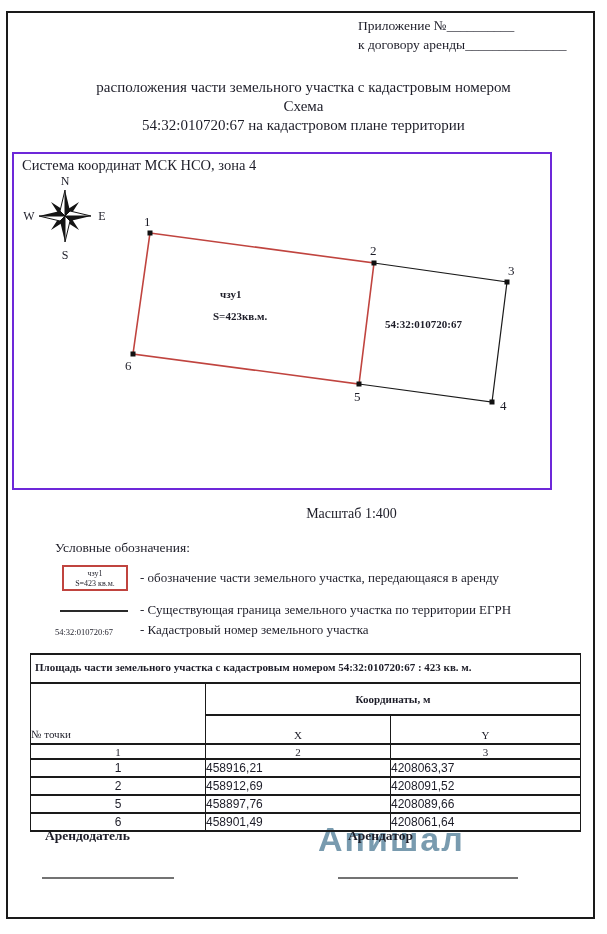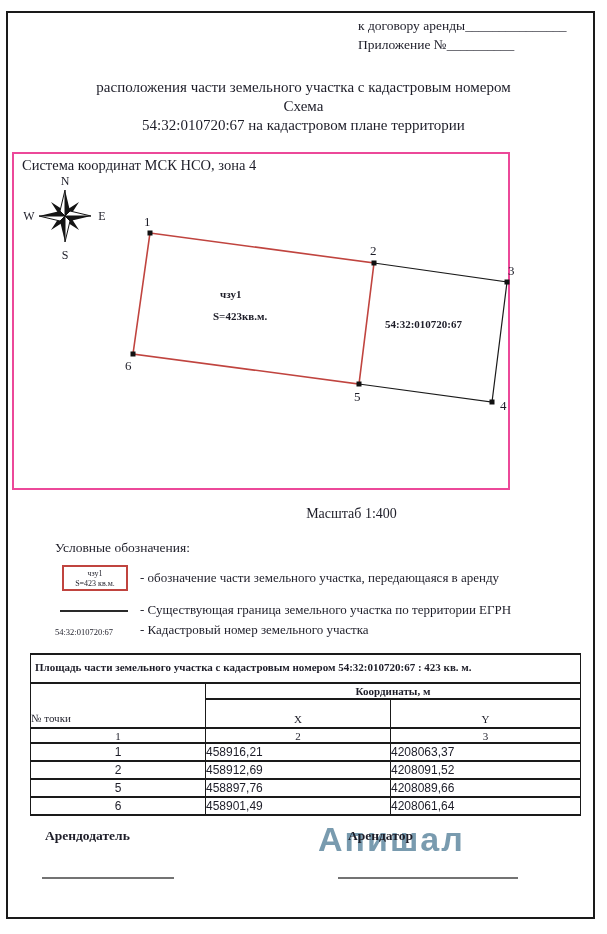--- a/index.html
+++ b/index.html
@@ -9,22 +9,22 @@
     font-family:"Liberation Serif", serif; color:#1d1d28;
   }
   .page-border {
     position:absolute; left:6px; top:11px; width:589px; height:908px;
     border:2px solid #1a1a1a; z-index:3; pointer-events:none;
   }
   .abs { position:absolute; }
   .appendix { left:358px; top:16px; font-size:13.5px; line-height:19px; z-index:4; }
   .doc-title { left:0; top:78px; width:607px; text-align:center; font-size:15px; line-height:19px; z-index:4; }
   .map-box {
-    left:12px; top:152px; width:498px; height:338px;
-    border:2px solid #ec4899; z-index:4; background:transparent;
+    left:12px; top:152px; width:540px; height:338px;
+    border:2px solid #6d28d9; z-index:4; background:transparent;
   }
   .coord-system { position:absolute; left:8px; top:3px; font-size:14.5px; }
   .compass { position:absolute; left:6px; top:17px; width:92px; height:92px; }
   .plot-svg { position:absolute; left:0; top:0; }
   .scale-line { left:0; top:506px; width:607px; text-align:center; font-size:14px; z-index:4;margin-left:48px; }
   .legend-title { left:55px; top:540px; font-size:13.5px; z-index:4; }
   .legend-sym-box {
     left:62px; top:565px; width:66px; height:26px; border:2px solid #c0443f;
     font-size:8px; line-height:10px; text-align:center; padding-top:2px; z-index:4;
   }
@@ -36,21 +36,21 @@
   table.coords {
     position:absolute; left:30px; top:653px; width:550px;
     border-collapse:collapse; z-index:4; table-layout:fixed;
   }
   table.coords td {
     border-left:1px solid #1a1a1a; border-right:1px solid #1a1a1a;
     border-top:2px solid #1a1a1a; border-bottom:2px solid #1a1a1a;
     font-size:11px; overflow:hidden; white-space:nowrap;
   }
   td.tbl-title { font-weight:bold; padding:1px 0 4px 4px; height:29px; }
-  td.coords-head { text-align:center; font-weight:bold; height:16px; border-bottom:1px solid #1a1a1a; }
+  td.coords-head { text-align:center; font-weight:bold; height:32px; border-bottom:1px solid #1a1a1a; }
   td.pt-col { text-align:left; vertical-align:bottom; padding-bottom:3px; }
   td.xy-head { text-align:center; vertical-align:bottom; height:29px; font-size:12.5px; padding-bottom:2px; border-top:1px solid #1a1a1a; }
   td.col-num { text-align:center; height:15px; border-top:1px solid #1a1a1a; }
   tr.data-row td { height:18px; font-family:"Liberation Sans", sans-serif; font-size:12px; }
   tr.data-row td.pnum { text-align:center; }
   tr.data-row td.val { text-align:left; padding-right:4px; }
   .watermark {
     left:318px; top:772px; width:260px; font-family:"Liberation Sans", sans-serif;
     font-size:34px; font-weight:bold; color:#0c4a6e; opacity:0.55; z-index:1;
     letter-spacing:2px;
@@ -64,22 +64,22 @@
   .sig-line-right { left:338px; top:877px; width:180px; }
 </style>
 </head>
 <body>
 
 <div class="page-border"></div>
 
 <div class="abs watermark">Апишал</div>
 
 <div class="abs appendix">
+  <div>Приложение №__________</div>
   <div>к договору аренды_______________</div>
-  <div>Приложение №__________</div>
 </div>
 
 <div class="abs doc-title">
   <div>расположения части земельного участка с кадастровым номером</div>
   <div>Схема</div>
   <div>54:32:010720:67 на кадастровом плане территории</div>
 </div>
 
 <div class="abs map-box">
   <div class="coord-system">Система координат МСК НСО, зона 4</div>

